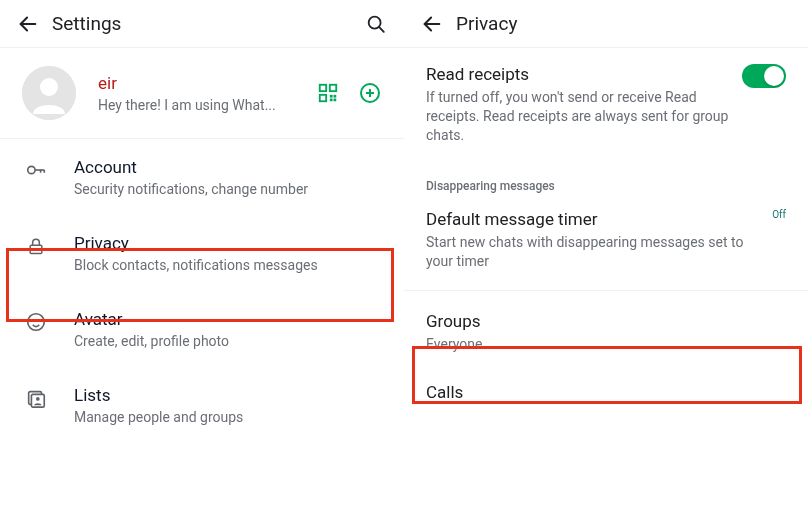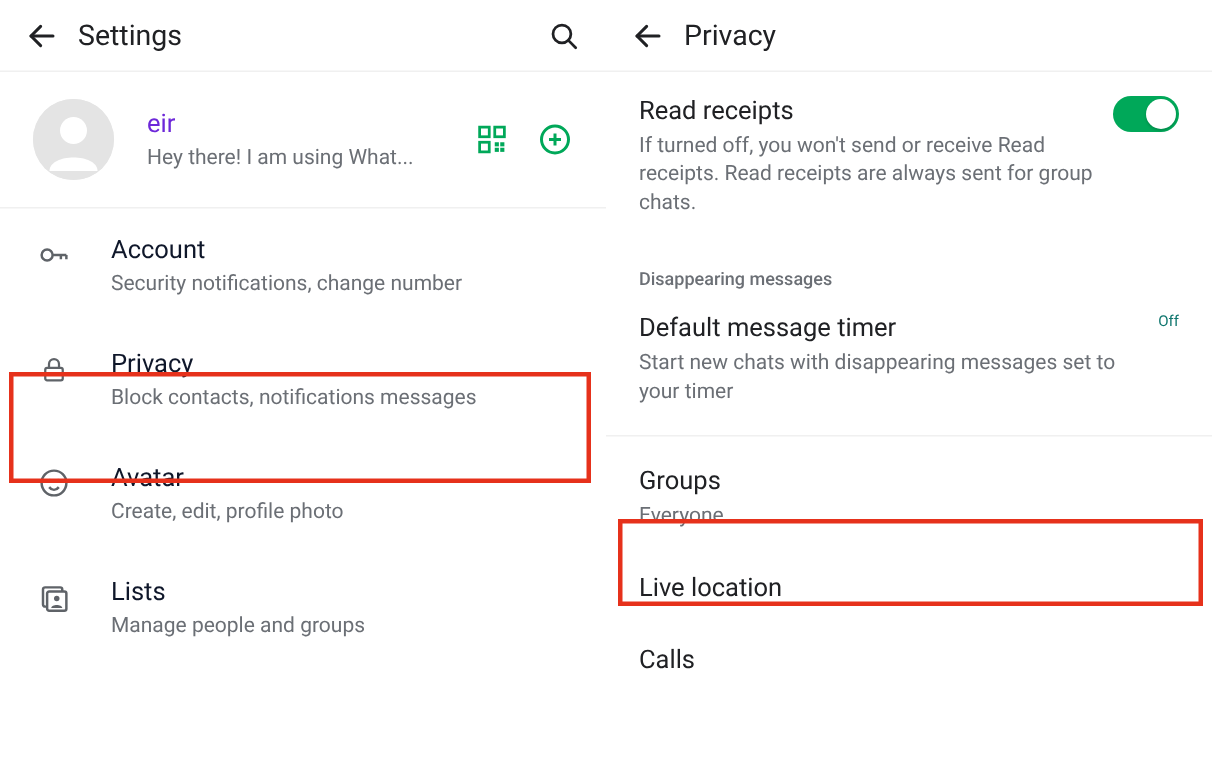--- a/index.html
+++ b/index.html
@@ -12,21 +12,21 @@
   
   .header { display: flex; align-items: center; height: 48px; padding: 0 12px; border-bottom: 1px solid #f0f0f0; }
   .header .back { width: 32px; height: 32px; display: flex; align-items: center; justify-content: center; cursor: pointer; }
   .header .title { font-size: 19px; font-weight: 400; margin-left: 8px; flex: 1; }
   .header .search { width: 32px; height: 32px; display: flex; align-items: center; justify-content: center; cursor: pointer; }
 
   
   .profile-row { display: flex; align-items: center; padding: 18px 20px 18px 22px; border-bottom: 1px solid #f0f0f0; }
   .avatar { width: 54px; height: 54px; border-radius: 50%; background: #e6e6e6; display: flex; align-items: center; justify-content: center; flex-shrink: 0; }
   .profile-text { margin-left: 22px; flex: 1; min-width: 0; }
-  .profile-name { font-size: 17px; color: #6d28d9; }
+  .profile-name { font-size: 17px; color: #b91c1c; }
   .profile-status { font-size: 14px; color: #6b6f75; margin-top: 4px; white-space: nowrap; overflow: hidden; text-overflow: ellipsis; max-width: 180px; }
   .profile-actions { display: flex; align-items: center; gap: 14px; }
   .action-ic { width: 28px; height: 28px; display: flex; align-items: center; justify-content: center; cursor: pointer; }
 
   
   .item { display: flex; align-items: flex-start; padding: 18px 20px 18px 22px; cursor: pointer; }
   .item .ic { width: 28px; display: flex; justify-content: center; margin-top: 2px; flex-shrink: 0; color: #5f6368; }
   .item .txt { margin-left: 24px; flex: 1; }
   .item .lbl { font-size: 17px; color: #0f172a; }
   .item .sub { font-size: 14px; color: #6b6f75; margin-top: 4px; }
@@ -203,23 +203,20 @@
       </div>
     </div>
 
     <div class="divider-thin"></div>
 
     <div class="r-block" style="padding-top:18px; padding-bottom:14px;">
       <div class="r-title">Groups</div>
       <div class="r-sub">Everyone</div>
     </div>
 
-    <div class="r-block" style="padding-top:14px; padding-bottom:14px;">
-      <div class="r-title">Live location</div>
-    </div>
 
     <div class="r-block" style="padding-top:14px; padding-bottom:14px;">
       <div class="r-title">Calls</div>
     </div>
 
     <div class="highlight" style="left:8px; top:346px; width:390px; height:58px;"></div>
   </div>
 
 </div>
 

